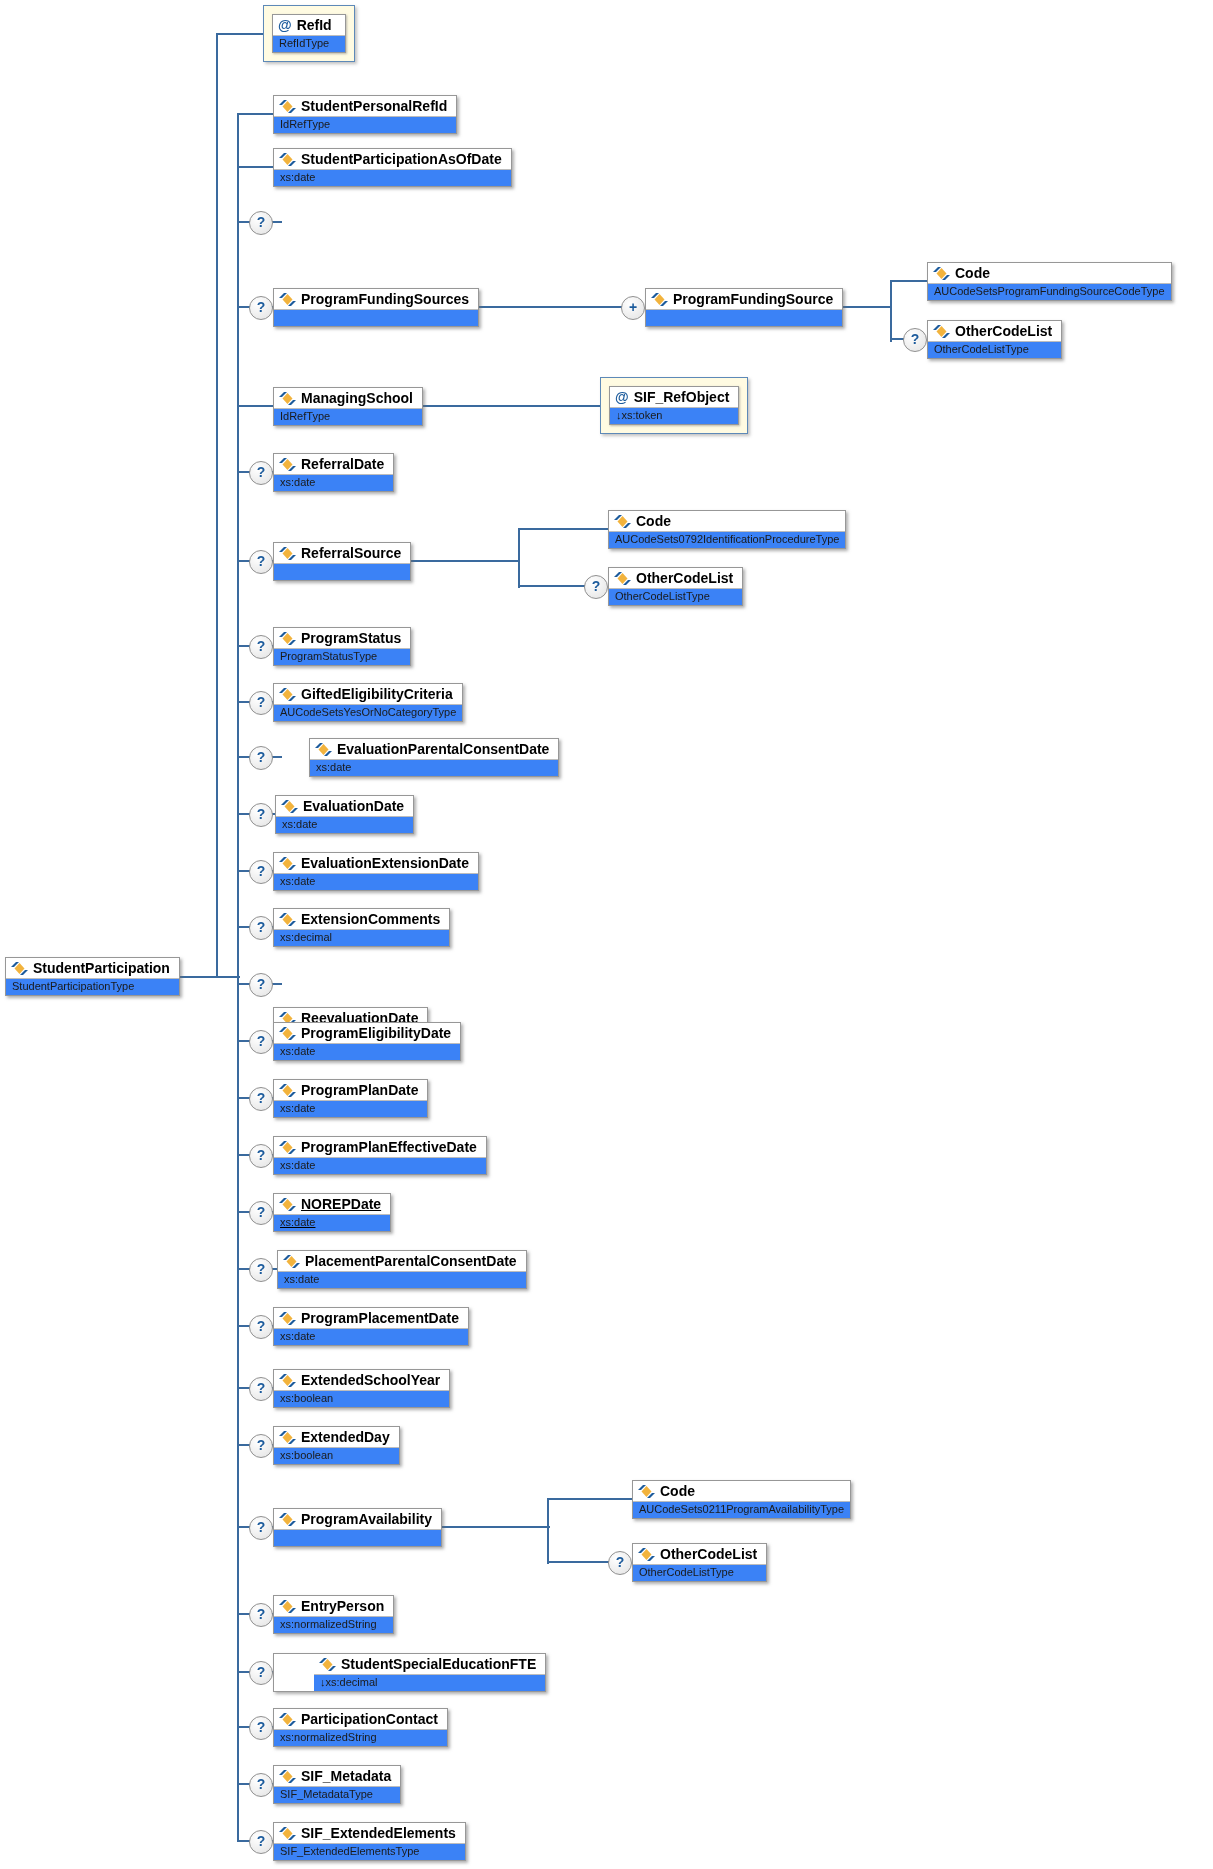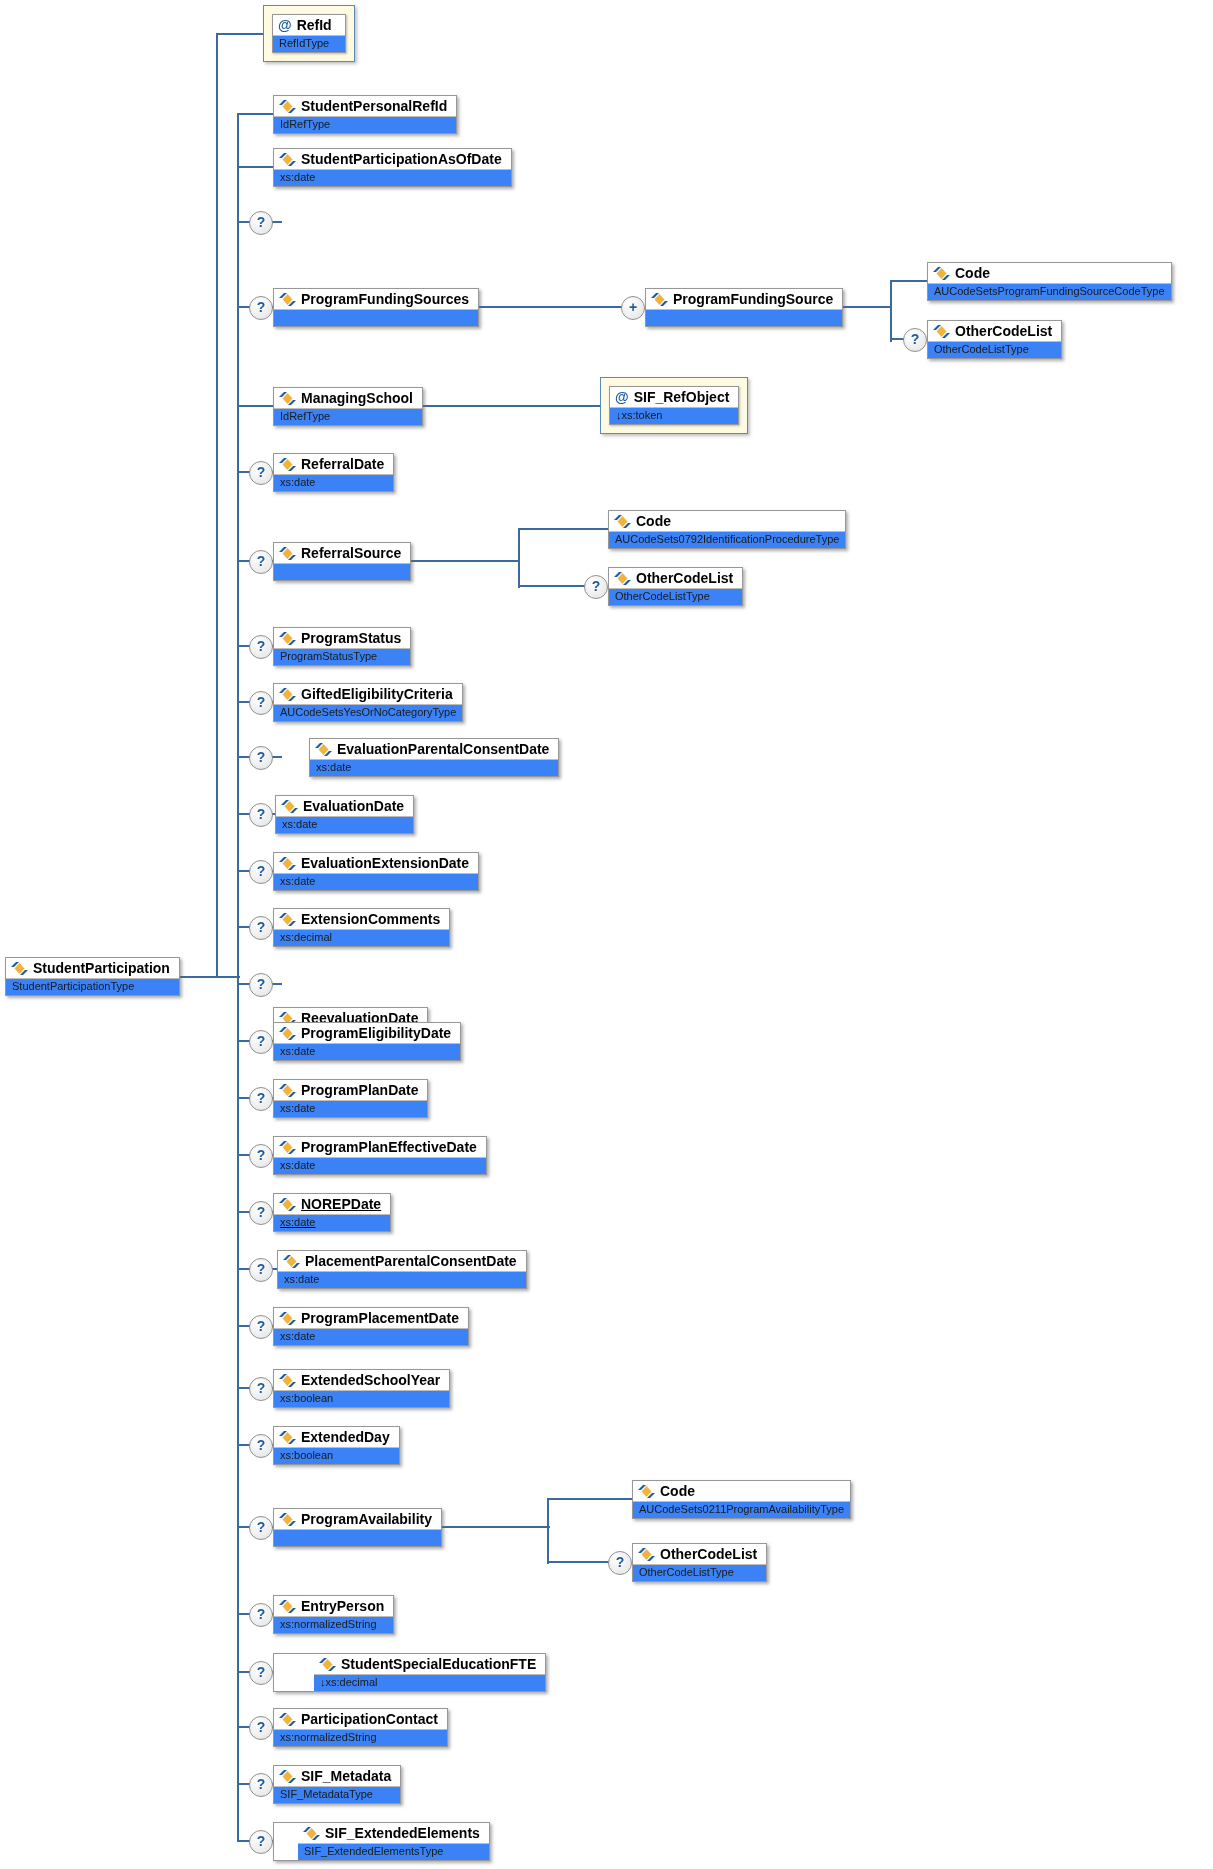--- a/index.html
+++ b/index.html
@@ -546,21 +546,21 @@
             <polygon points="5,0 8,0 3,5 0,5" fill="#1c5b9c"></polygon>
             <polygon points="8.5,1 13.5,6.5 8.5,12 3.5,6.5" fill="#f2b33d"></polygon>
             <polygon points="9,13 12,13 17,8 14,8" fill="#1c5b9c"></polygon>
           </svg>
         </span>
         <span>SIF_Metadata</span>
       </div>
       <div class="ntype">SIF_MetadataType</div>
     </div>
     <div class="occ" style="left: 249px; top: 1830px;">?</div>
-    <div class="node" style="left: 273px; top: 1822px; padding-left: 24px;">
+    <div class="node" style="left: 273px; top: 1822px;">
       <div class="ntitle">
         <span class="el-icon">
           <svg width="17" height="13" viewBox="0 0 17 13">
             <polygon points="5,0 8,0 3,5 0,5" fill="#1c5b9c"></polygon>
             <polygon points="8.5,1 13.5,6.5 8.5,12 3.5,6.5" fill="#f2b33d"></polygon>
             <polygon points="9,13 12,13 17,8 14,8" fill="#1c5b9c"></polygon>
           </svg>
         </span>
         <span>SIF_ExtendedElements</span>
       </div>

